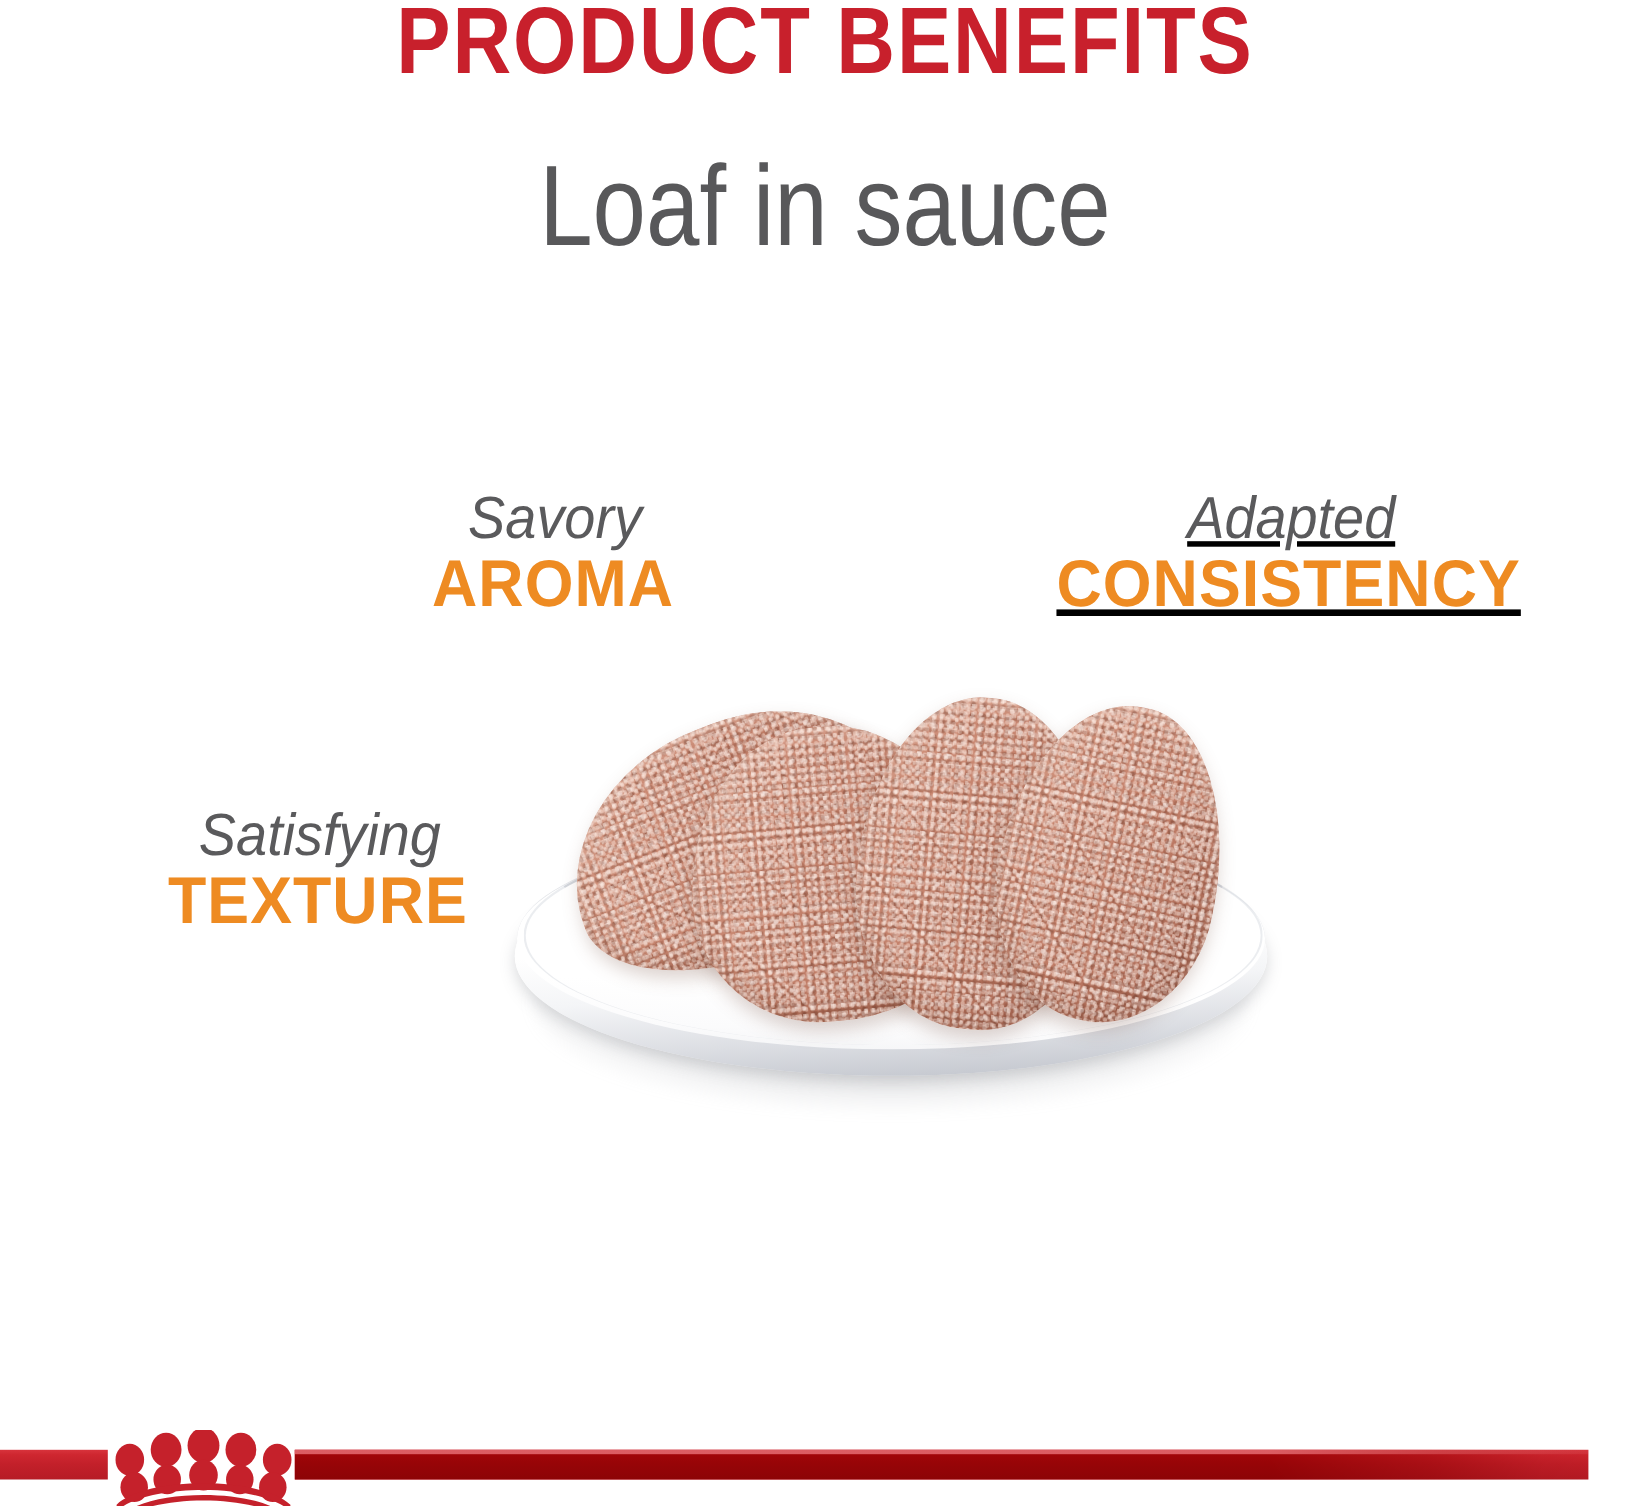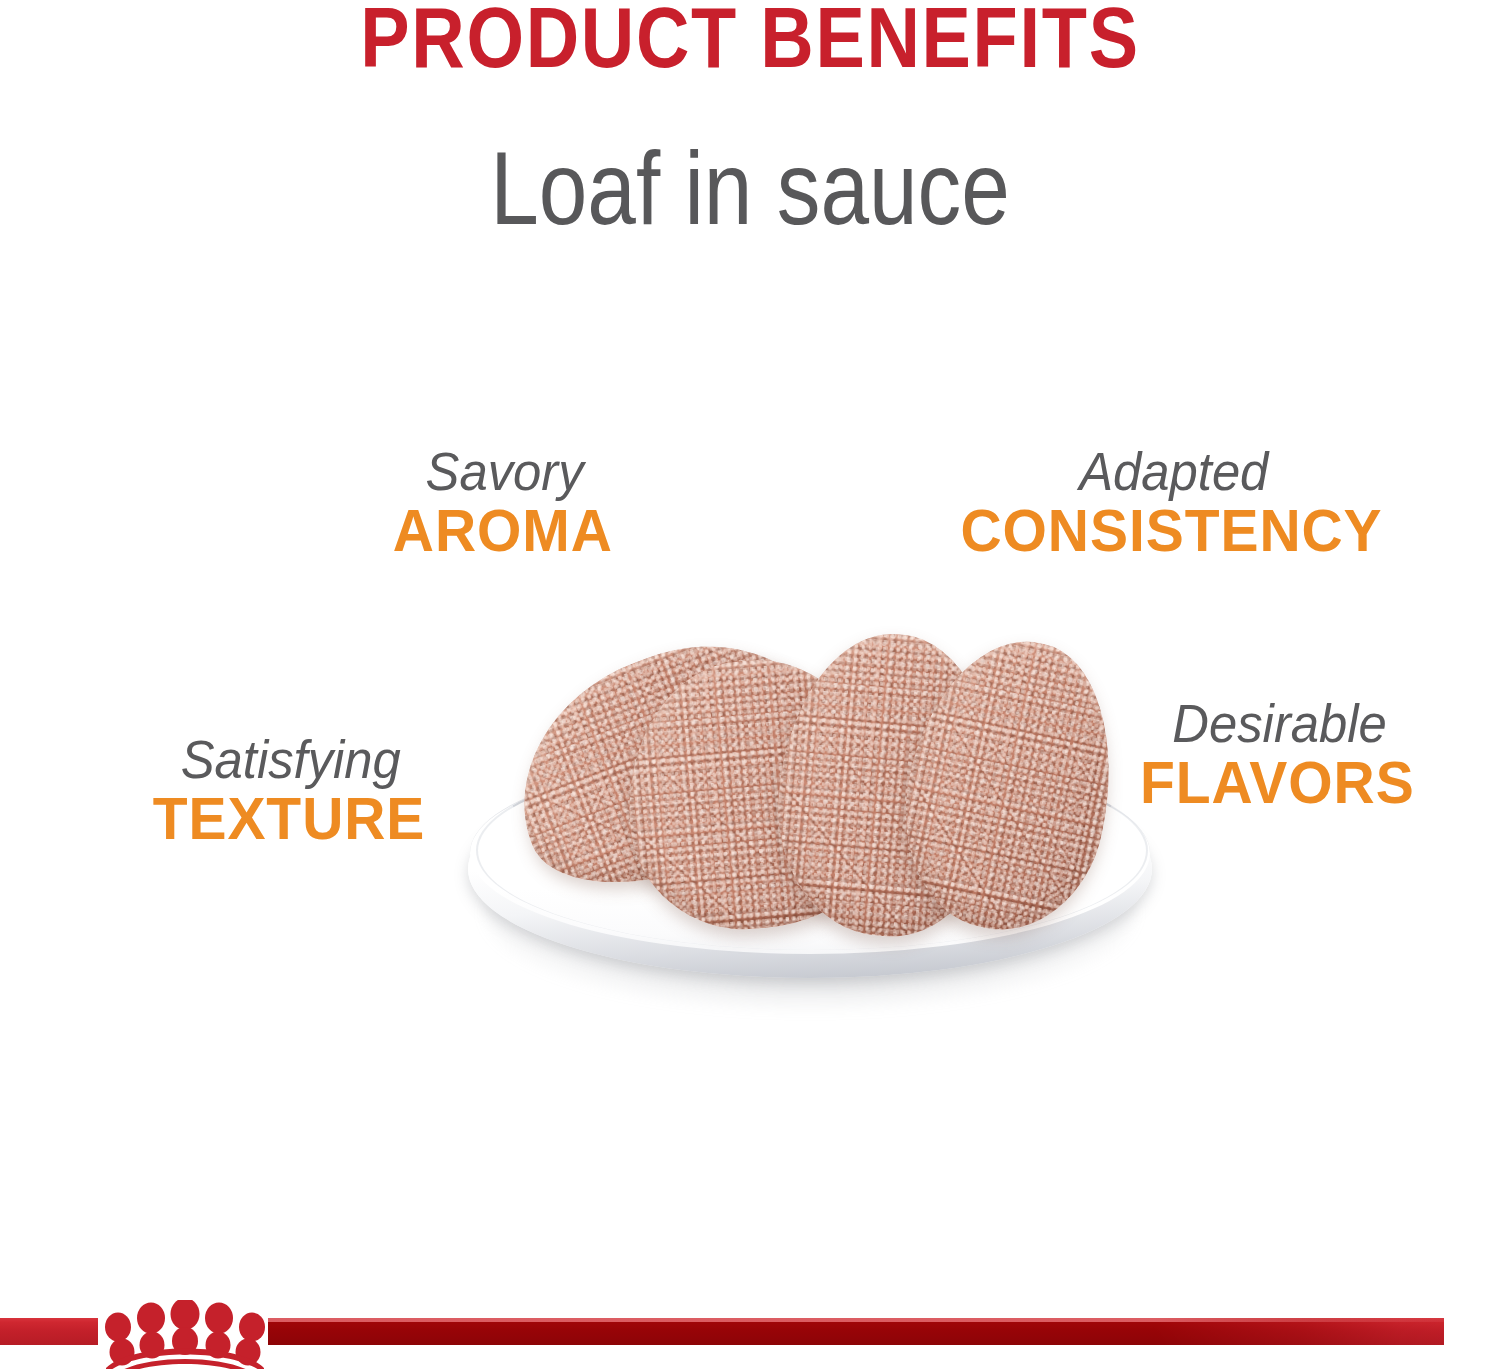--- a/index.html
+++ b/index.html
@@ -57,21 +57,21 @@
     font-size:60px;line-height:1.08;
     letter-spacing:1px;
     color:#EE8B22;
     transform:scaleX(0.95);
   }
   .benefit.align-right{text-align:center;}
   .benefit.align-right .b-top,
   .benefit.align-right .b-main{transform-origin:100% 50%;}
 
   #bn-aroma{left:318px;top:444px;width:352px;}
-  #bn-consistency{left:930px;top:444px;width:460px;}
+  #bn-consistency{left:930px;top:444px;width:460px;text-decoration:underline;}
   #bn-texture{left:100px;top:696px;width:360px;margin-top:36px;}
   #bn-flavors{left:1040px;top:696px;width:452px;}
 
   
   .plate-wrap{position:absolute;left:440px;top:612px;width:740px;height:440px;}
 
   .plate-shadow{
     position:absolute;left:46px;top:206px;width:648px;height:190px;
     border-radius:50%;
     background:radial-gradient(ellipse at 50% 42%,
@@ -179,24 +179,20 @@
   <div class="benefit align-right" id="bn-consistency">
     <span class="b-top">Adapted</span>
     <span class="b-main">CONSISTENCY</span>
   </div>
 
   <div class="benefit align-right" id="bn-texture">
     <span class="b-top">Satisfying</span>
     <span class="b-main">TEXTURE</span>
   </div>
 
-  <div class="benefit align-right" id="bn-flavors">
-    <span class="b-top">Desirable</span>
-    <span class="b-main">FLAVORS</span>
-  </div>
 
   <div class="plate-wrap">
     <div class="plate-shadow"></div>
     <div class="plate-body"></div>
     <div class="plate-face"></div>
     <div class="plate-rim-hi"></div>
 
     <div class="loaf" id="loaf-1"></div>
     <div class="loaf" id="loaf-2"></div>
     <div class="loaf" id="loaf-3"></div>

